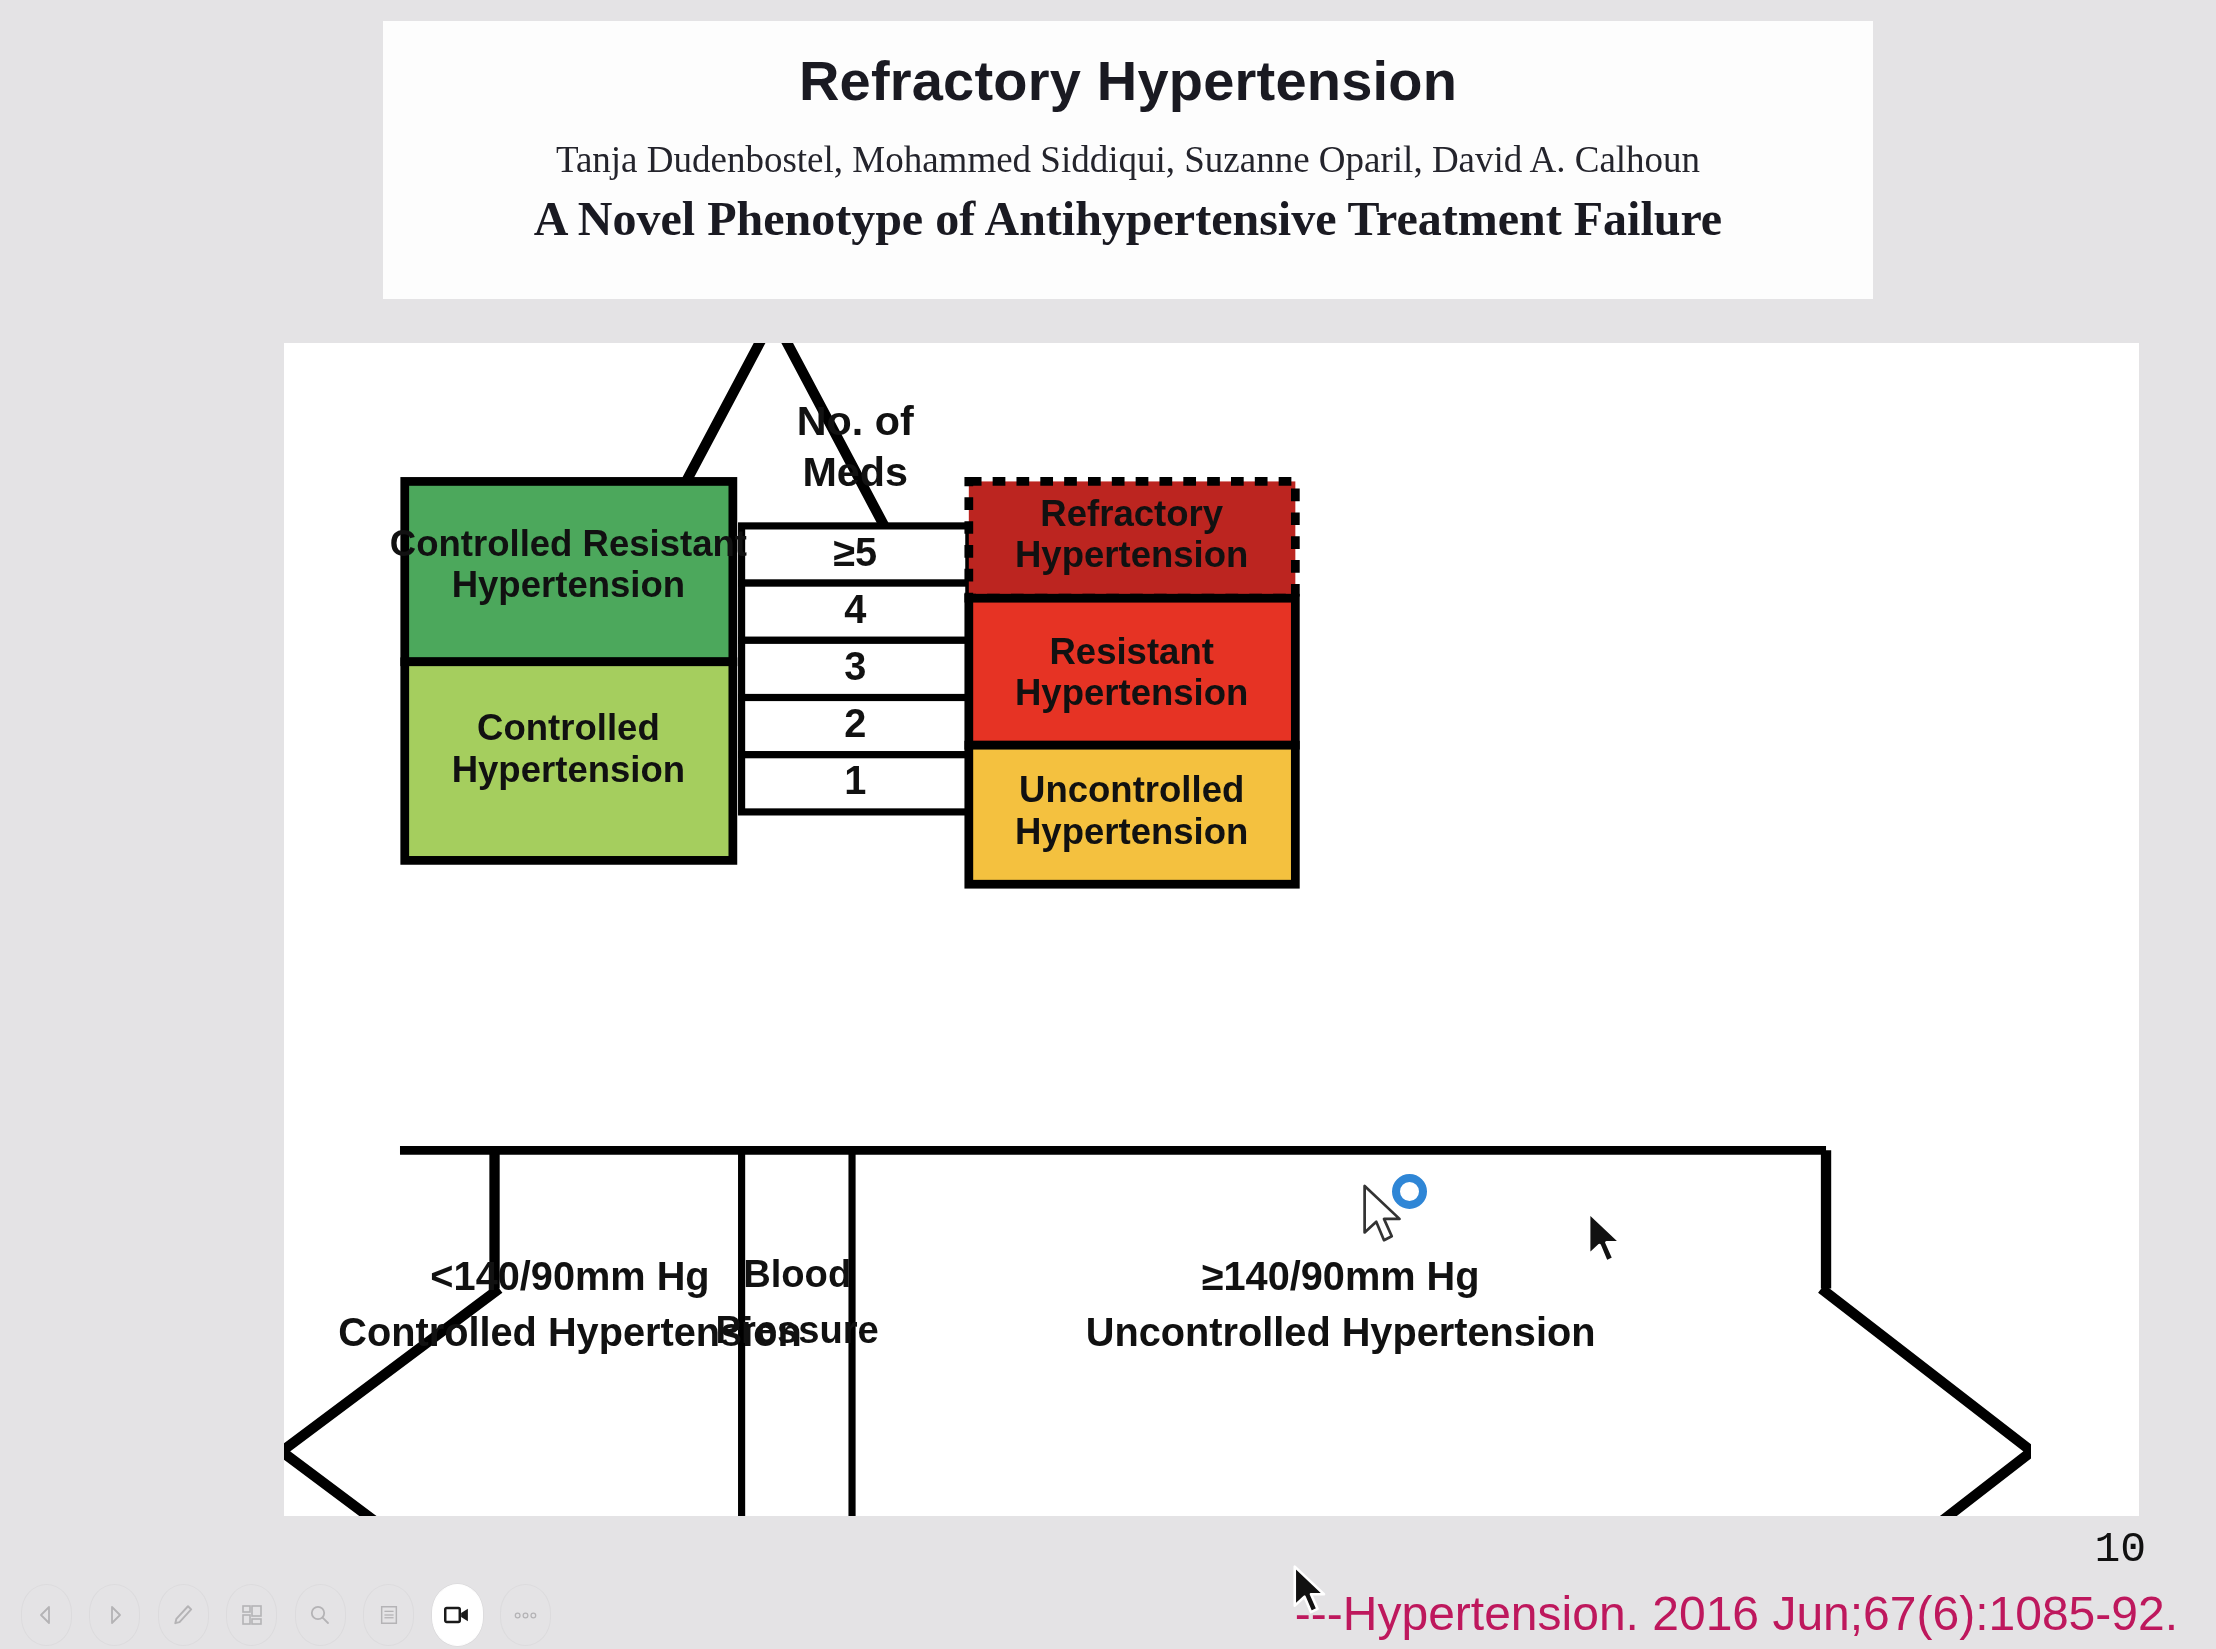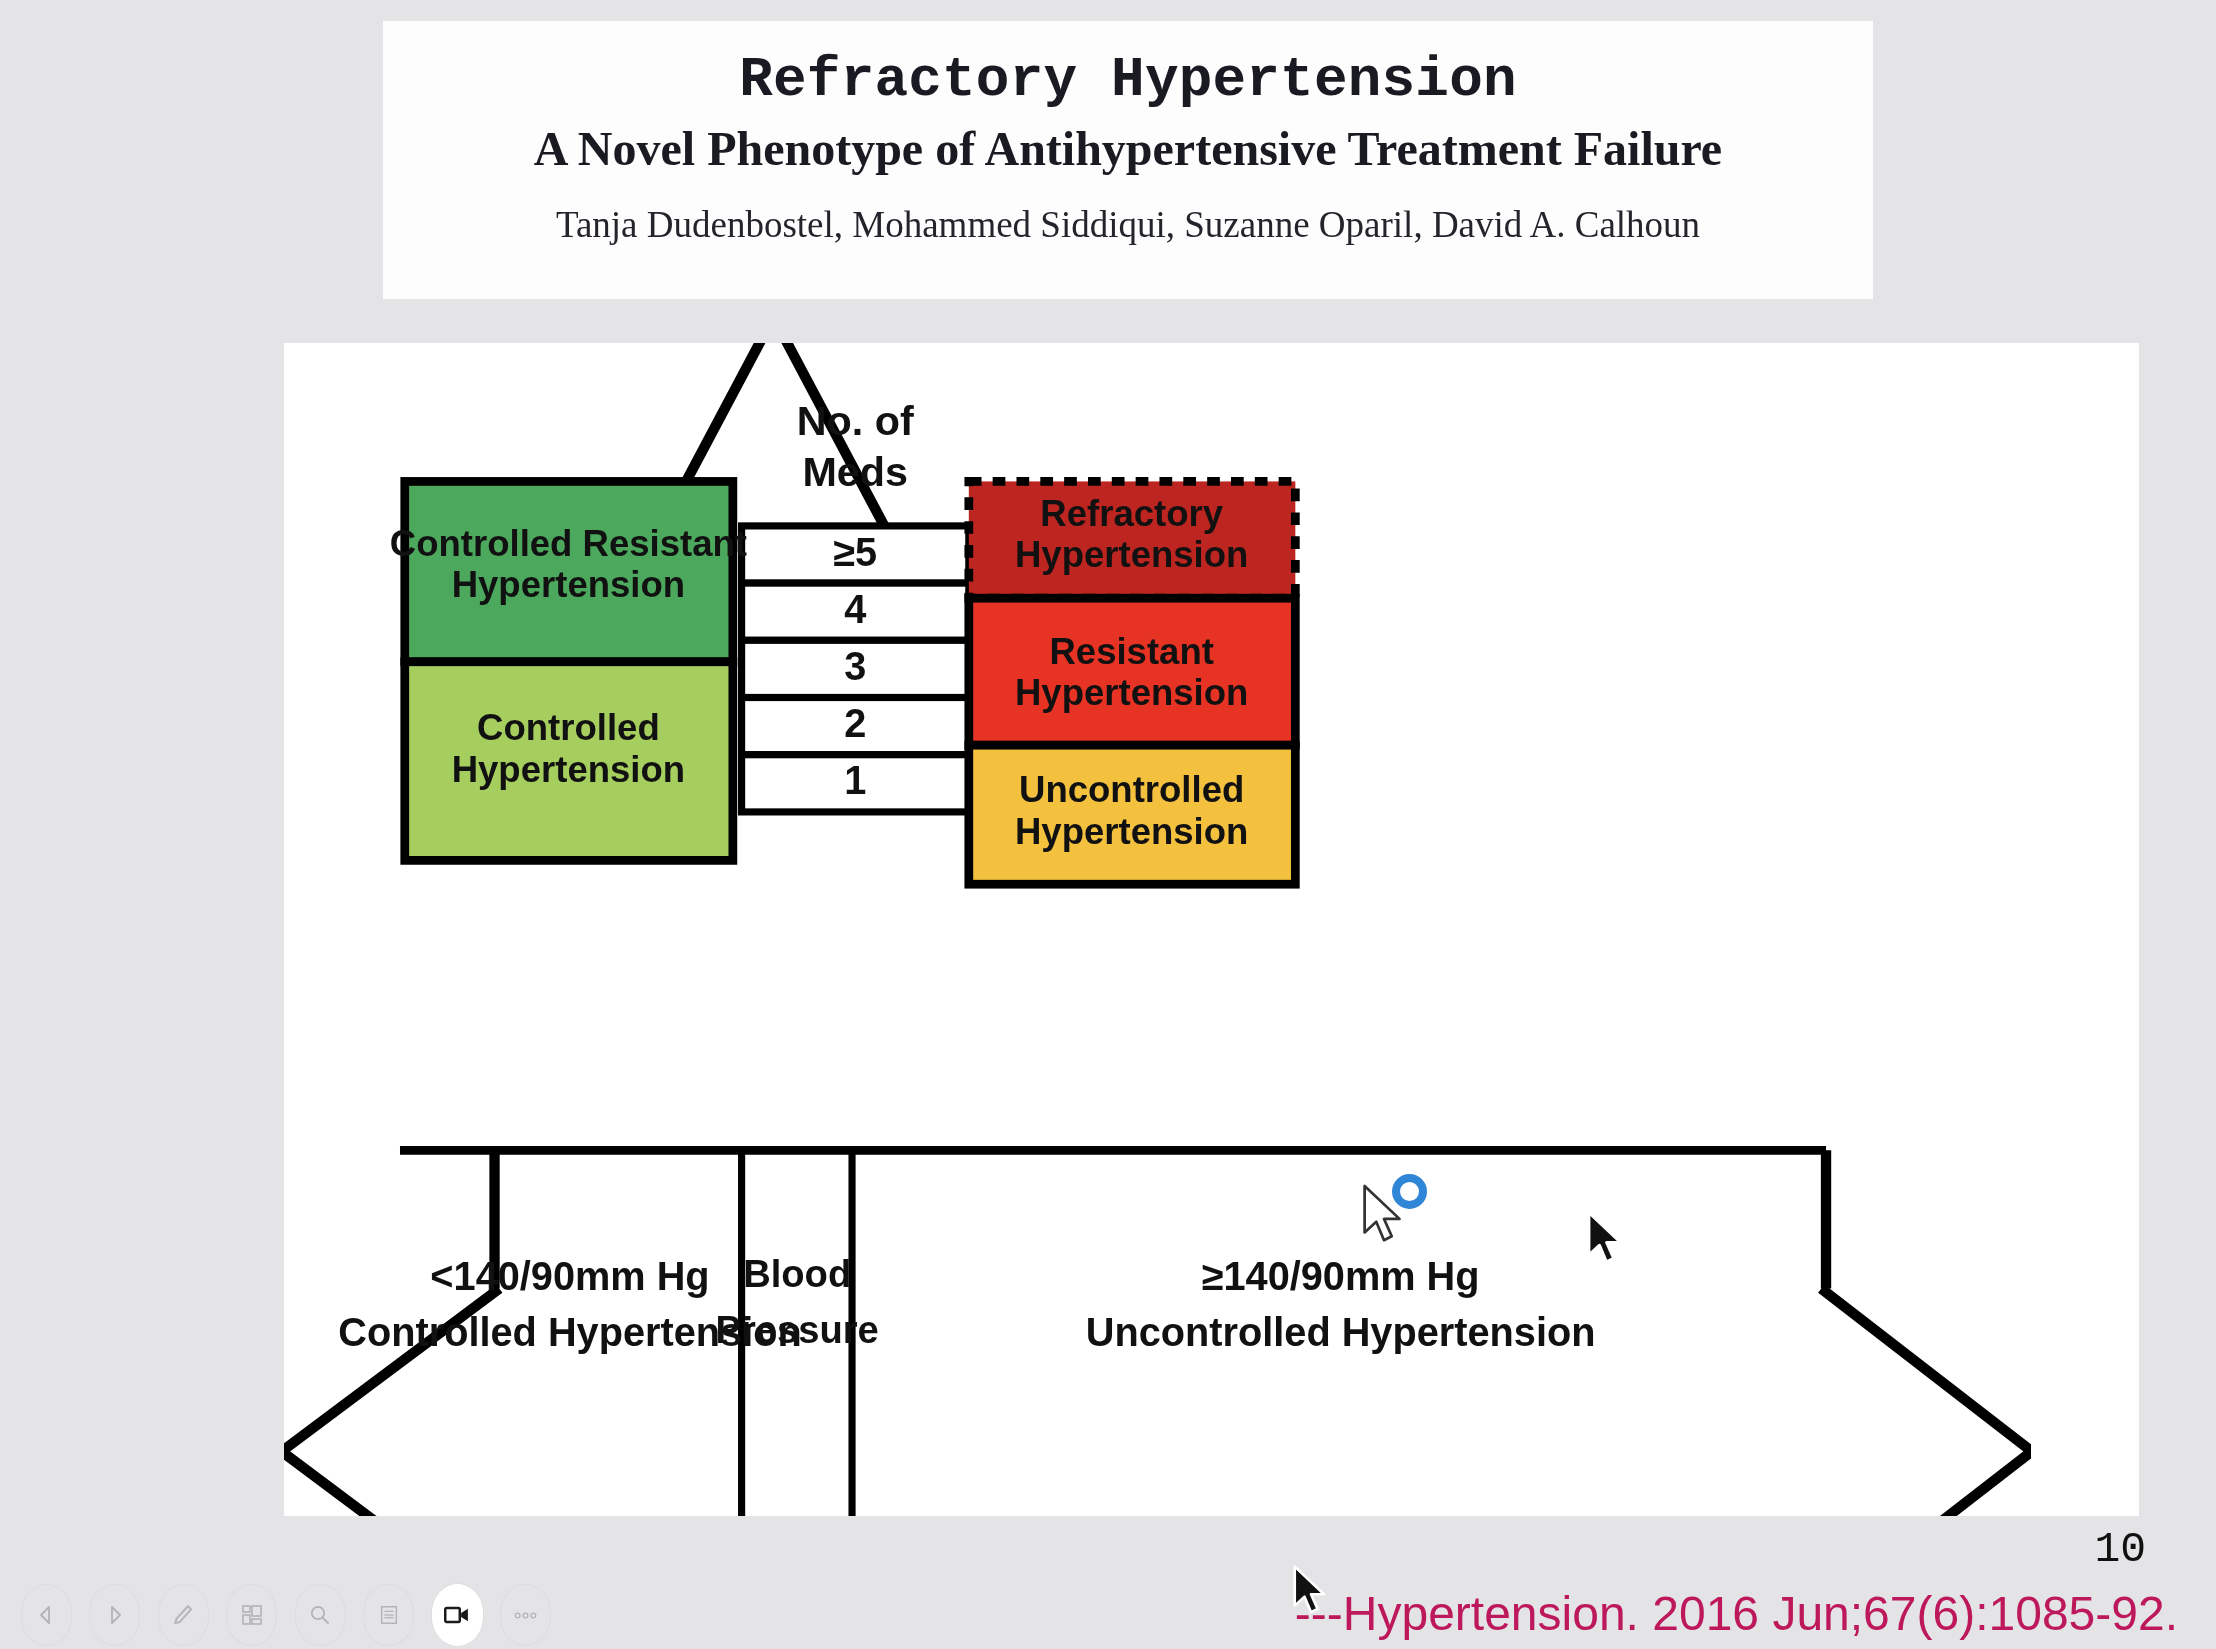--- a/index.html
+++ b/index.html
@@ -11,21 +11,21 @@
   }
 
   
   #title-card{
     position:absolute;left:383px;top:20.7px;width:1490px;height:278px;
     background:#fdfdfd;
     display:flex;flex-direction:column;align-items:center;justify-content:flex-start;
     box-sizing:border-box;padding-top:29px;
   }
   #title-main{
-    font-family:Liberation Mono, monospace;
+    font-family:Liberation Sans, sans-serif;
     font-weight:bold;font-size:56px;color:#1a1a22;
     letter-spacing:0.2px;line-height:1.1;text-align:center;
   }
   #title-sub{
     font-family:"Liberation Serif", serif;
     font-weight:bold;font-size:48px;color:#1a1a22;
     line-height:1.15;text-align:center;margin-top:9.5px;
   }
   #title-authors{
     font-family:"Liberation Serif", serif;
@@ -75,22 +75,22 @@
   .click-ring{
     position:absolute;width:35px;height:35px;border-radius:50%;
     border:8.7px solid #2f86d6;box-sizing:border-box;
   }
 </style>
 </head>
 <body>
 
 <div id="title-card">
   <div id="title-main">Refractory Hypertension</div>
+  <div id="title-authors">Tanja Dudenbostel, Mohammed Siddiqui, Suzanne Oparil, David A. Calhoun</div>
   <div id="title-sub">A Novel Phenotype of Antihypertensive Treatment Failure</div>
-  <div id="title-authors">Tanja Dudenbostel, Mohammed Siddiqui, Suzanne Oparil, David A. Calhoun</div>
 </div>
 
 <div id="figure-panel">
   <svg id="figure-svg" viewBox="0 0 2199 1476">
 
     <path d="M 466 -20 L 466 180 L 780 180 L 780 -20 Z" fill="none" stroke="none"></path>
     <polyline points="400,375 466,-18 532,375" fill="none" stroke="#000" stroke-width="0"></polyline>
     <g>
       <polyline points="403,377 466,-60 529,377" transform="translate(0,0) scale(1.45 0.55) translate(-143,200)" fill="none" stroke="#000" stroke-width="0"></polyline>
       <polyline points="399,376 616,-33 833,376" fill="none" stroke="#000" stroke-width="13"></polyline>

